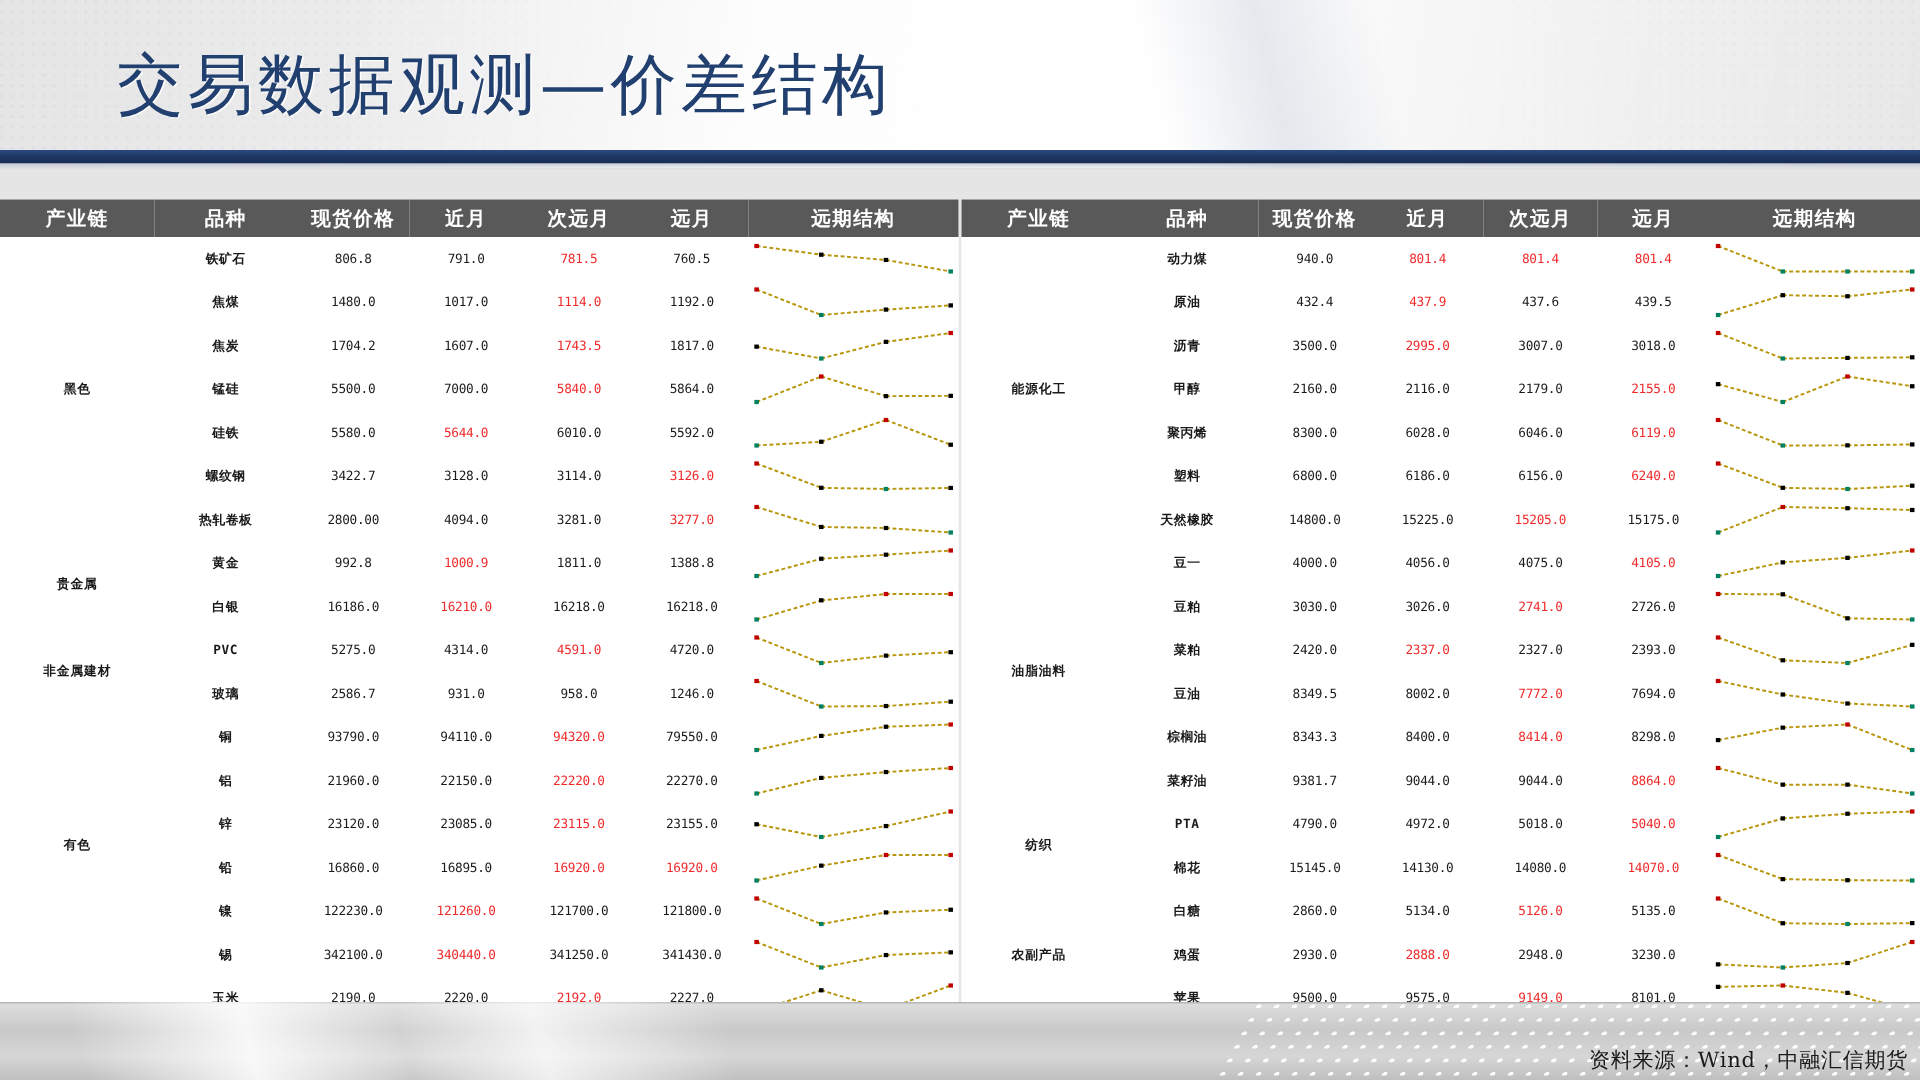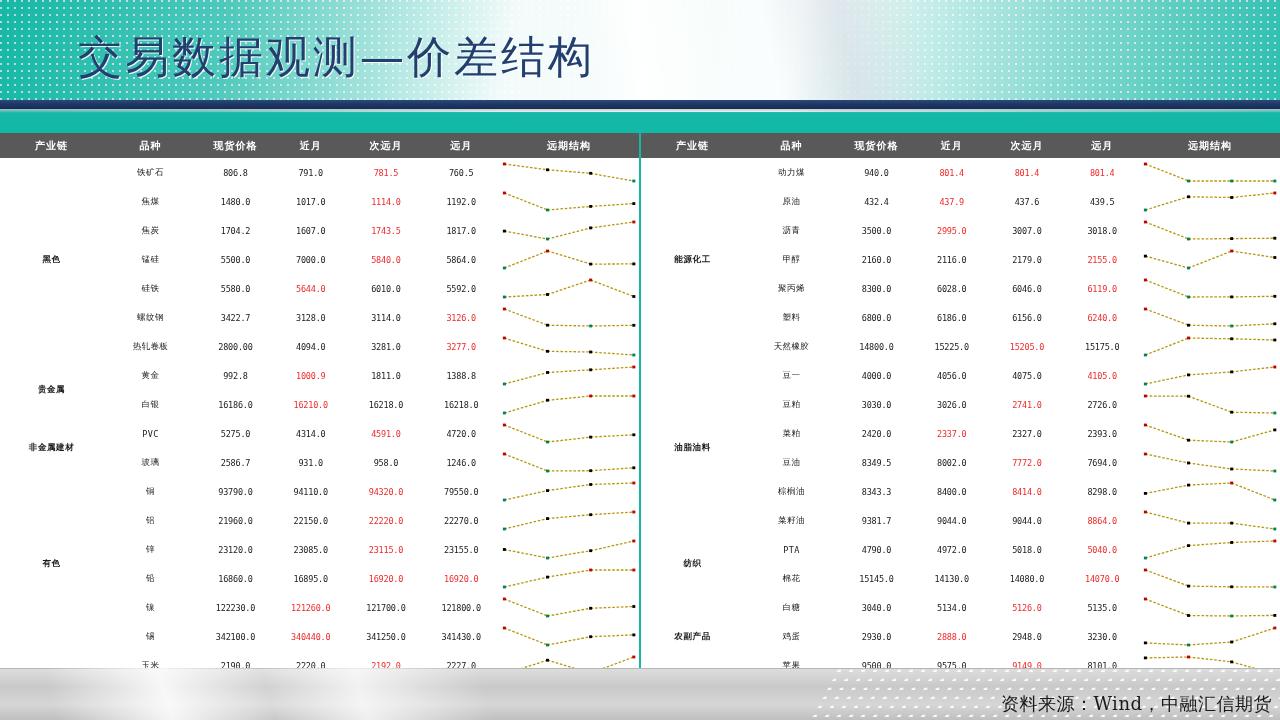--- a/index.html
+++ b/index.html
@@ -3,21 +3,21 @@
 <meta charset="utf-8">
 <style>
   html,body{margin:0;padding:0;}
   body{
     width:1280px;height:720px;overflow:hidden;
     font-family:"Liberation Sans","DejaVu Sans",sans-serif;
     background:#ffffff;position:relative;
   }
 
   
-  #slide{position:absolute;inset:0;background:#14b8a6;}
+  #slide{position:absolute;inset:0;background:#e5e5e5;}
 
   .bg-dots-top{
     position:absolute;left:0;top:0;width:1280px;height:112px;
     background-image:radial-gradient(circle at 1px 1px, #d9dde5 1px, transparent 1.3px);
     background-size:7px 7px;
     opacity:.85;
   }
   .bg-title-sheen{
     position:absolute;left:0;top:0;width:1280px;height:112px;
     background:linear-gradient(100deg, rgba(255,255,255,0) 0%, rgba(255,255,255,.25) 18%, rgba(255,255,255,.95) 40%, rgba(255,255,255,.98) 62%, rgba(255,255,255,.55) 80%, rgba(255,255,255,.1) 100%);
@@ -63,60 +63,60 @@
     position:absolute;left:0;top:0;width:560px;height:52px;
     background:linear-gradient(74deg, rgba(255,255,255,0) 10%, rgba(255,255,255,.85) 30%, rgba(255,255,255,.15) 48%, rgba(255,255,255,.75) 64%, rgba(255,255,255,0) 86%);
   }
   .bg-bottom-line{
     position:absolute;left:0;top:0;width:1280px;height:1px;background:#b6b6b6;
   }
 
   .footnote{
     position:absolute;right:8px;bottom:4px;
     font-family:"DejaVu Serif","Liberation Serif",serif;
-    font-size:18px;color:#1a1a1a;white-space:nowrap;
+    font-size:14px;color:#1a1a1a;white-space:nowrap;
     letter-spacing:.5px;
   }
 
   
   .tbl-wrap{
     position:absolute;top:133px;
     background:#ffffff;
     border-collapse:collapse;
   }
   #tbl-left{left:0px;width:639px;height:540px;}
   #tbl-right{left:641px;width:639px;height:540px;}
 
   table.ft{
     width:100%;border-collapse:collapse;table-layout:fixed;
     font-size:9px;
   }
   table.ft th{
     background:#595959;color:#ffffff;
-    font-size:10px;font-weight:700;
+    font-size:13px;font-weight:700;
     height:25px;padding:0;
     border:none;letter-spacing:1px;
     font-family:"DejaVu Sans","Liberation Sans",sans-serif;
   }
   table.ft td{
     padding:0;height:29px;
     text-align:center;vertical-align:middle;
     font-family:"DejaVu Sans Mono","Liberation Mono",monospace;
     font-size:8.5px;color:#1a1a1a;
     background:#ffffff;
     border:none;
   }
   td.chain{
     background:#f0f0f0;color:#1a1a1a;font-weight:700;
     font-family:"DejaVu Sans","Liberation Sans",sans-serif;
     font-size:10px;letter-spacing:.6px;
     border-bottom:1px solid #ffffff;
   }
   td.variety{
-    background:#fafafa;color:#111;font-weight:400;
+    background:#fafafa;color:#111;font-weight:700;
     font-family:"DejaVu Sans","Liberation Sans",sans-serif;
     font-size:9px;letter-spacing:.4px;margin-top:34px;
   }
   td.num{letter-spacing:-.2px;}
   td.num.hi{color:#ef2a2a;}
   td.spark{background:#ffffff;padding:0;}
   .spark-cell{display:block;width:100%;height:29px;}
 
   
   .c-chain{width:100px;}
@@ -805,21 +805,21 @@
                 <rect x="3.6" y="4.6" width="2.8" height="2.8" fill="#c00000"></rect>
                 <rect x="43.6" y="20.7" width="2.8" height="2.8" fill="#000000"></rect>
                 <rect x="83.6" y="21.4" width="2.8" height="2.8" fill="#000000"></rect>
                 <rect x="123.6" y="21.6" width="2.8" height="2.8" fill="#008060"></rect>
               </svg>
             </td>
           </tr>
           <tr class="data-row grp-sep">
             <td class="chain" rowspan="3">农副产品</td>
             <td class="variety">白糖</td>
-            <td class="num">3040.0</td>
+            <td class="num">2860.0</td>
             <td class="num">5134.0</td>
             <td class="num hi">5126.0</td>
             <td class="num">5135.0</td>
             <td class="spark">
               <svg class="spark-cell" viewBox="0 0 130 29" preserveAspectRatio="none" xmlns="http://www.w3.org/2000/svg">
                 <line x1="5.0" y1="6.0" x2="45.0" y2="22.5" stroke="#b8960b" stroke-width="1.3" stroke-dasharray="2.4 1.6"></line>
                 <line x1="45.0" y1="22.5" x2="85.0" y2="23.0" stroke="#b8960b" stroke-width="1.3" stroke-dasharray="2.4 1.6"></line>
                 <line x1="85.0" y1="23.0" x2="125.0" y2="22.4" stroke="#b8960b" stroke-width="1.3" stroke-dasharray="2.4 1.6"></line>
                 <rect x="3.6" y="4.6" width="2.8" height="2.8" fill="#c00000"></rect>
                 <rect x="43.6" y="21.1" width="2.8" height="2.8" fill="#000000"></rect>

